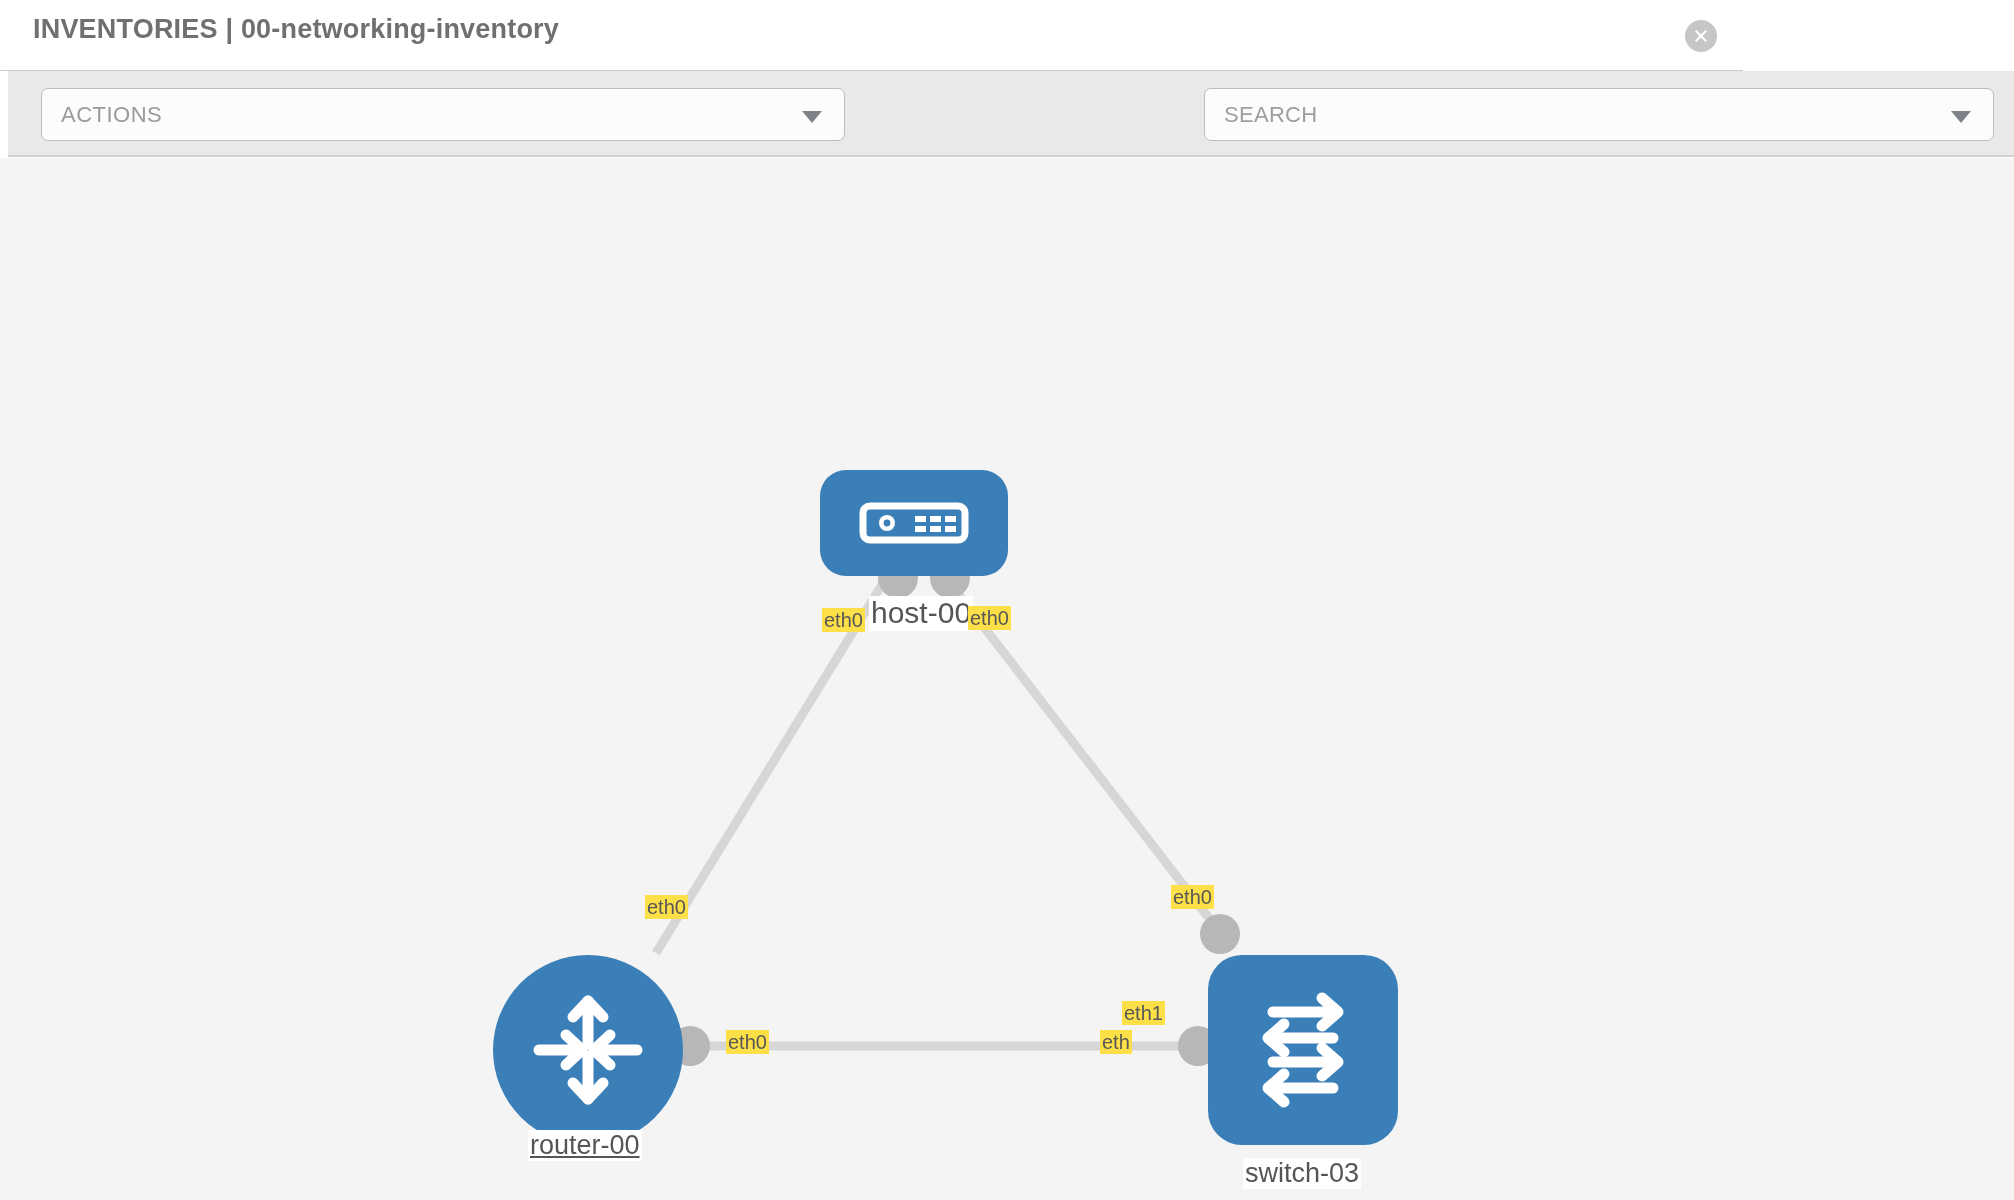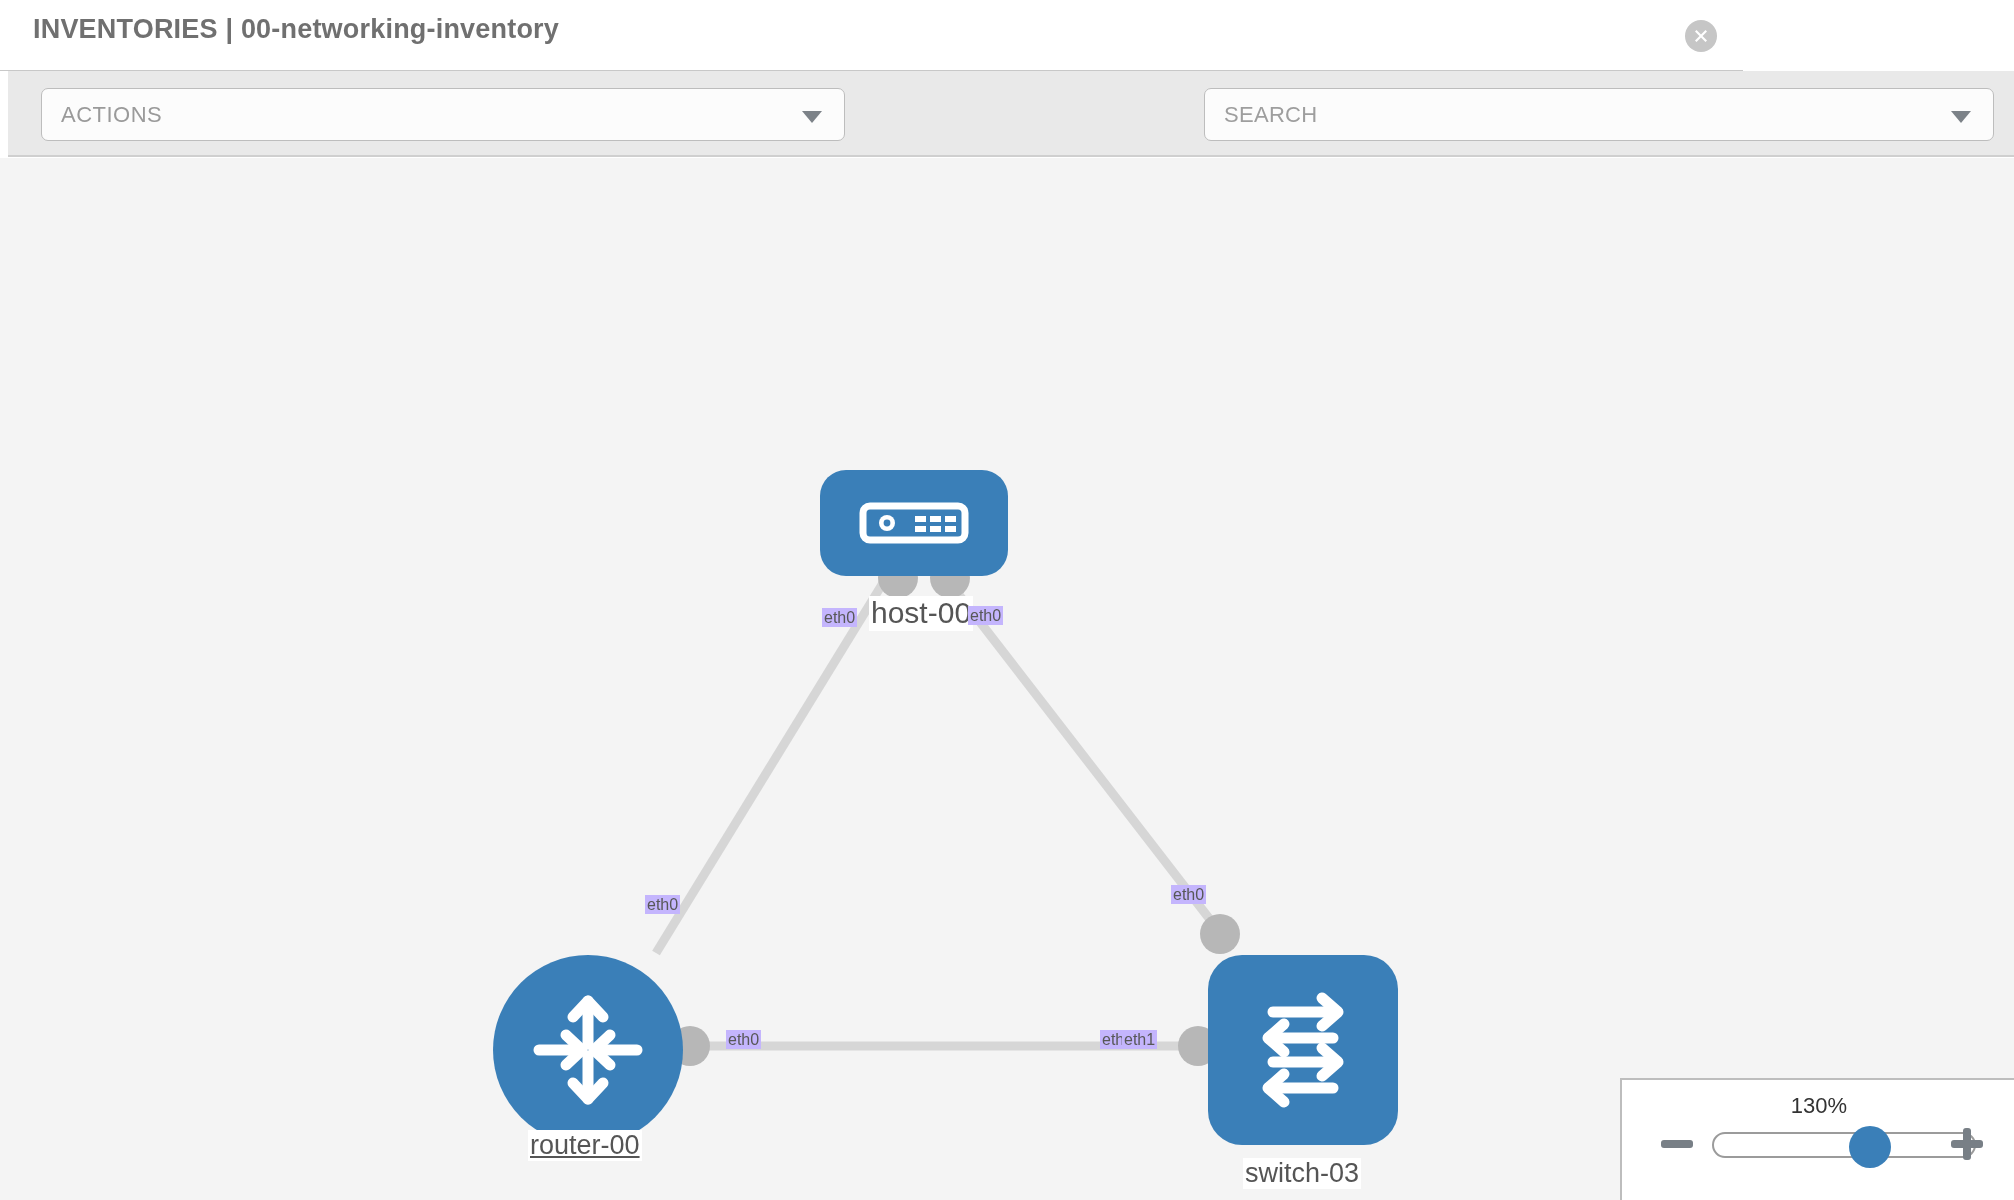--- a/index.html
+++ b/index.html
@@ -130,23 +130,23 @@
     line-height: 1.15;
   }
   .port {
     position: absolute;
     width: 40px; height: 40px;
     border-radius: 50%;
     background: #b7b7b7;
   }
   .edge-label {
     position: absolute;
-    font-size: 16px;
+    font-size: 20px;
     color: #575757;
-    background: #c4b5fd;
+    background: #fde047;
     white-space: nowrap;
     padding: 0 2px;
     line-height: 1.2;
   }
 
   
   .zoom-panel {
     position: absolute;
     left: 1620px; top: 1078px;
     width: 394px; height: 122px;
@@ -309,40 +309,18 @@
       </div>
       <div class="node-label" style="left:1243px; top:1000px;">switch-03</div>
     </div>
 
     <div class="edge-label" style="left:822px;  top:450px;">eth0</div>
     <div class="edge-label" style="left:968px;  top:448px;">eth0</div>
     <div class="edge-label" style="left:645px;  top:737px;">eth0</div>
     <div class="edge-label" style="left:1171px; top:727px;">eth0</div>
     <div class="edge-label" style="left:726px;  top:872px;">eth0</div>
     <div class="edge-label" style="left:1100px; top:872px;">eth</div>
-    <div class="edge-label" style="left:1122px; top:872px;">eth1</div>
+    <div class="edge-label" style="left:1122px; top:843px;">eth1</div>
 
   </div>
 
-  <div class="zoom-panel">
-    <div class="zoom-value">130%</div>
-
-    <div class="zoom-minus">
-      <svg width="40" height="40" viewBox="0 0 40 40">
-        <rect x="4" y="16" width="32" height="8" rx="3" fill="#787f86"></rect>
-      </svg>
-    </div>
-
-    <div class="zoom-track">
-      <div class="zoom-handle" id="zoomHandle" style="left: 135.16px;"></div>
-    </div>
-
-    <div class="zoom-plus">
-      <svg width="40" height="40" viewBox="0 0 40 40">
-        <g fill="#787f86">
-          <rect x="4" y="16" width="32" height="8" rx="3"></rect>
-          <rect x="16" y="4" width="8" height="32" rx="3"></rect>
-        </g>
-      </svg>
-    </div>
-  </div>
 
 </div>
 
 </body></html>

